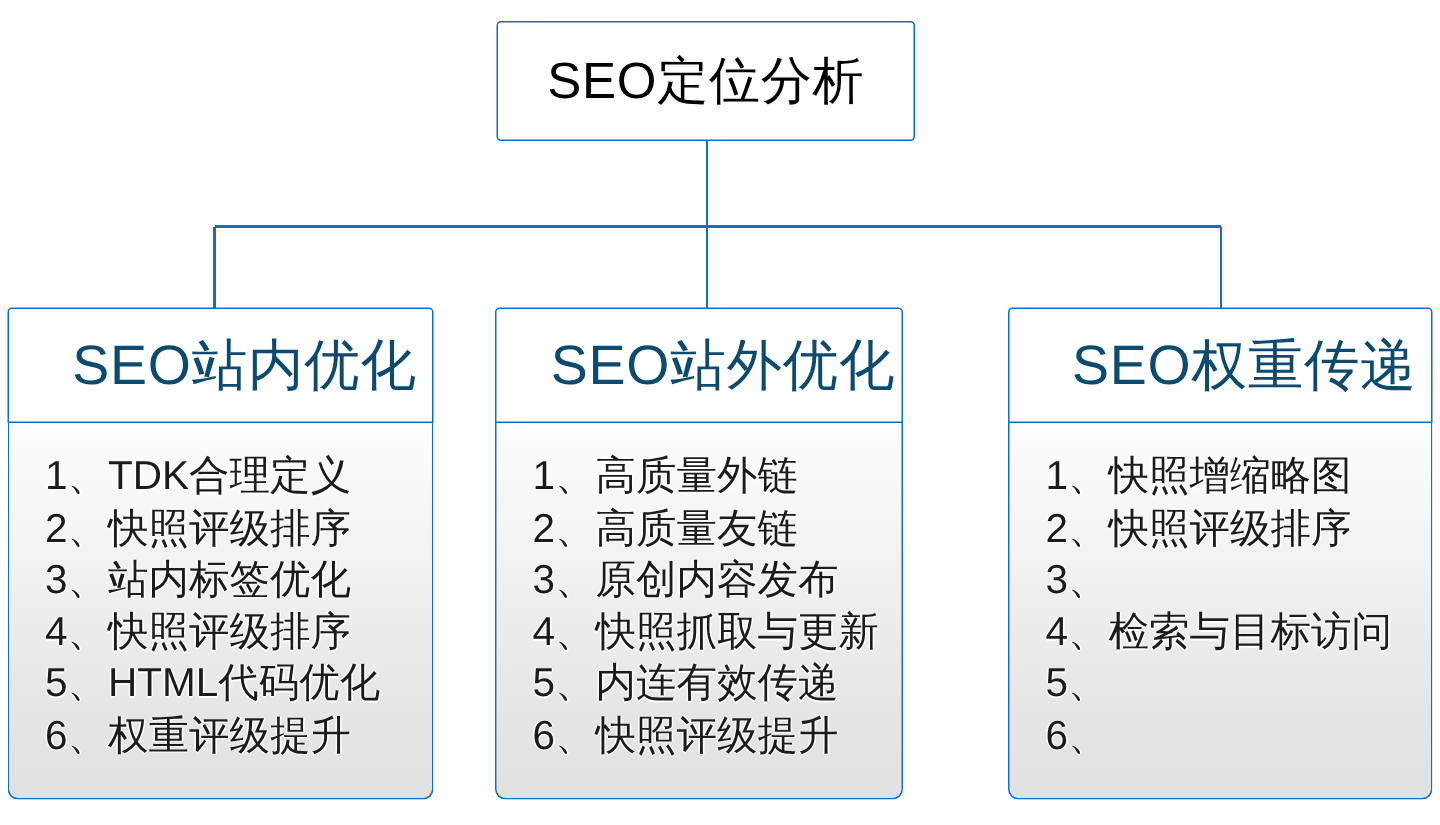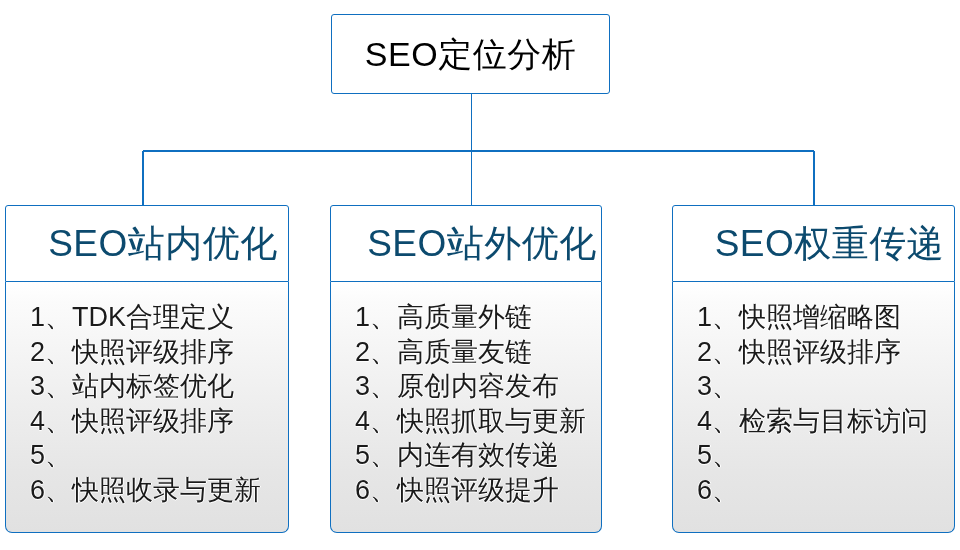--- a/index.html
+++ b/index.html
@@ -159,24 +159,25 @@
         <li class="item-row">
           <span class="item-index">3、</span>
           <span class="item-text">站内标签优化</span>
         </li>
         <li class="item-row">
           <span class="item-index">4、</span>
           <span class="item-text">快照评级排序</span>
         </li>
         <li class="item-row">
           <span class="item-index">5、</span>
+          <span class="item-text">HTML代码优化</span>
         </li>
         <li class="item-row">
           <span class="item-index">6、</span>
-          <span class="item-text">快照收录与更新</span>
+          <span class="item-text">权重评级提升</span>
         </li>
       </ul>
     </div>
   </div>
 
   <div class="column col-1">
     <div class="col-header">
       <span class="col-header-label">SEO站外优化</span>
     </div>
     <div class="col-body">

